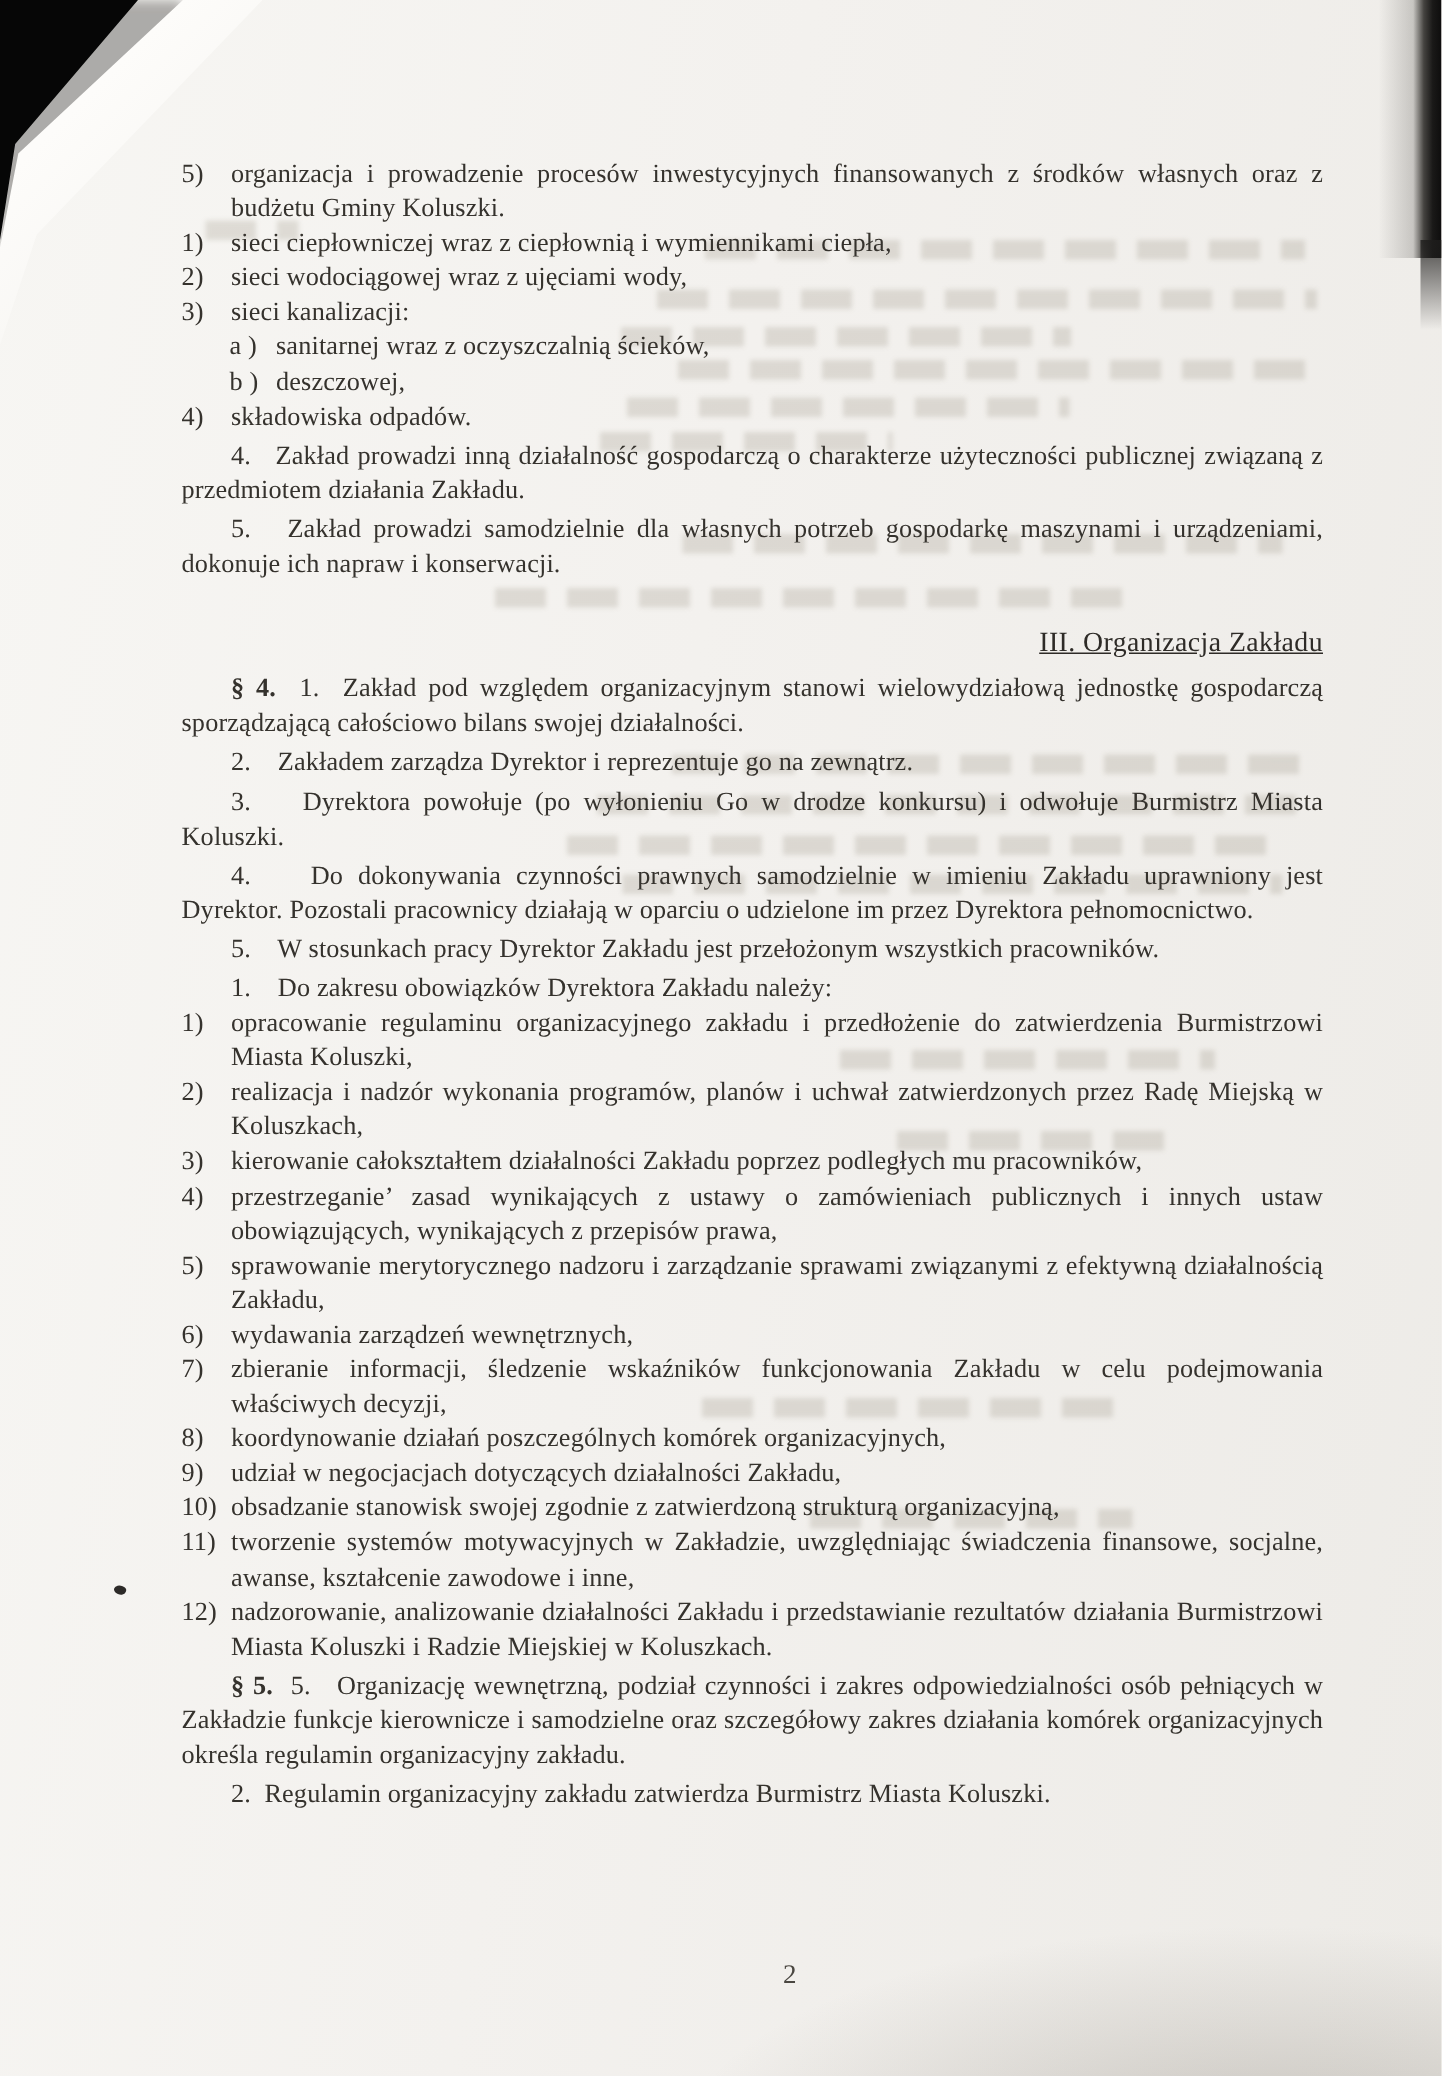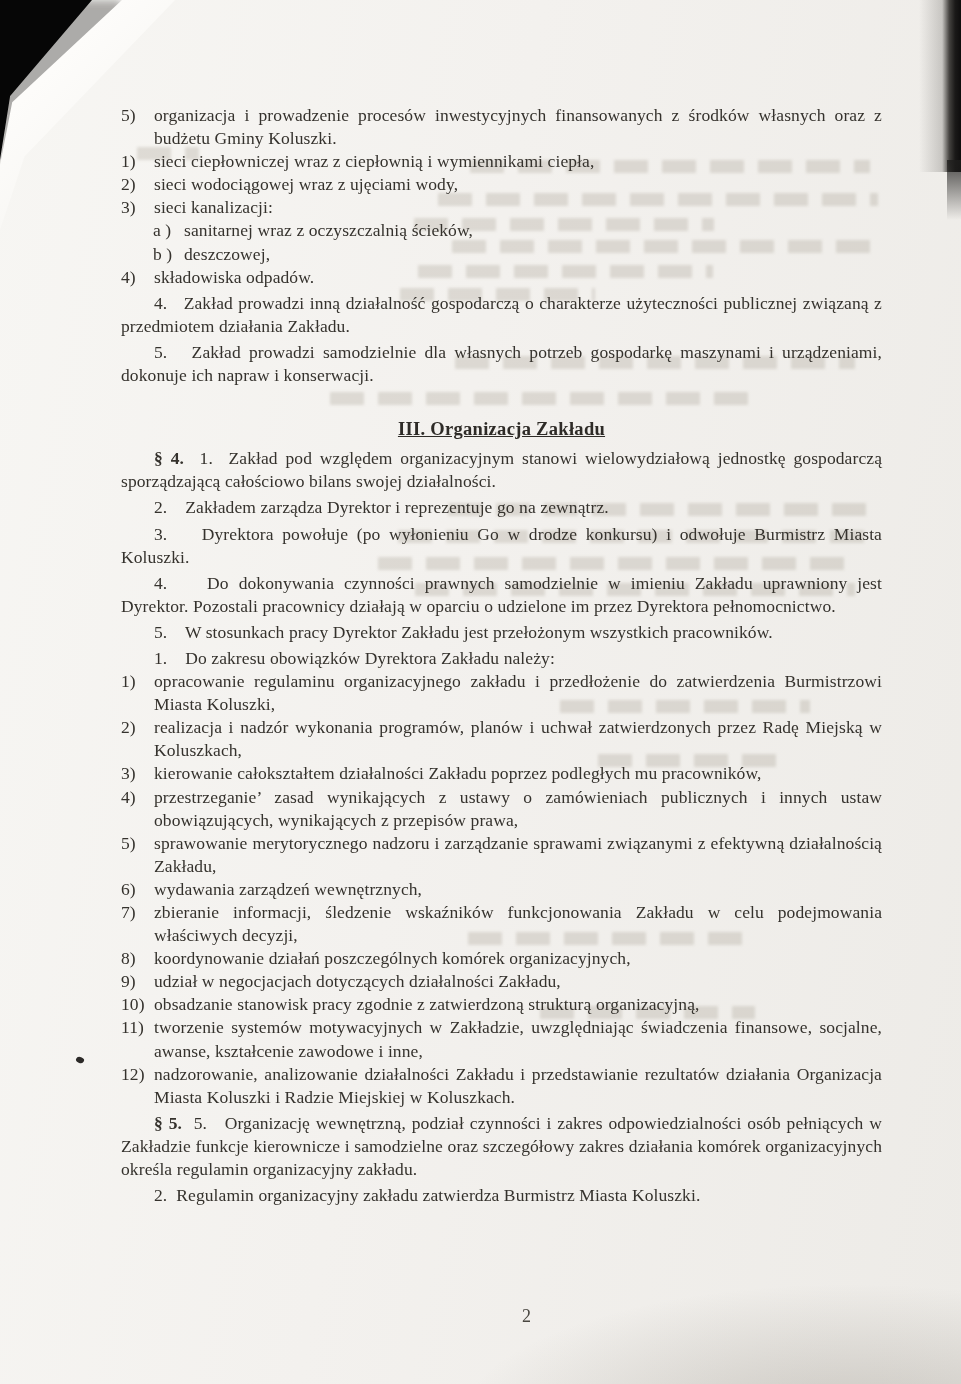--- a/index.html
+++ b/index.html
@@ -58,21 +58,21 @@
     text-align:justify; letter-spacing:.1px;
   }
   .block { position:relative; }
   .block.item { padding-left:33px; }
   .block.item > .marker { position:absolute; left:0; top:0; }
   .block.subitem { padding-left:63px; }
   .block.subitem > .marker { position:absolute; left:32px; top:0; }
   .block.para { text-indent:33px; white-space:pre-wrap; margin-top:3px; }
   .block.para b { font-weight:700; }
   .block.heading {
-    font-weight:700; text-decoration:underline; text-align:center;
+    font-weight:400; text-decoration:underline; text-align:right;
     font-size:18.5px; letter-spacing:.3px; color:#2e2b27;
     margin-top:31px; margin-bottom:6px;
   }
   .page-number {
     position:absolute; left:0; width:961px; top:1306px; text-align:center;
     color:#4a4741; font-size:18px;
     font-family:"Liberation Serif", "DejaVu Serif", serif;
     padding-left:92px; box-sizing:border-box;
   }
 </style>
@@ -126,21 +126,21 @@
       <div class="block para">1.    Do zakresu obowiązków Dyrektora Zakładu należy:</div>
       <div class="block item"><span class="marker">1)</span><span>opracowanie regulaminu organizacyjnego zakładu i przedłożenie do zatwierdzenia Burmistrzowi Miasta Koluszki,</span></div>
       <div class="block item"><span class="marker">2)</span><span>realizacja i nadzór wykonania programów, planów i uchwał zatwierdzonych przez Radę Miejską w Koluszkach,</span></div>
       <div class="block item"><span class="marker">3)</span><span>kierowanie całokształtem działalności Zakładu poprzez podległych mu pracowników,</span></div>
       <div class="block item"><span class="marker">4)</span><span>przestrzeganie’ zasad wynikających z ustawy o zamówieniach publicznych i innych ustaw obowiązujących, wynikających z przepisów prawa,</span></div>
       <div class="block item"><span class="marker">5)</span><span>sprawowanie merytorycznego nadzoru i zarządzanie sprawami związanymi z efektywną działalnością Zakładu,</span></div>
       <div class="block item"><span class="marker">6)</span><span>wydawania zarządzeń wewnętrznych,</span></div>
       <div class="block item"><span class="marker">7)</span><span>zbieranie informacji, śledzenie wskaźników funkcjonowania Zakładu w celu podejmowania właściwych decyzji,</span></div>
       <div class="block item"><span class="marker">8)</span><span>koordynowanie działań poszczególnych komórek organizacyjnych,</span></div>
       <div class="block item"><span class="marker">9)</span><span>udział w negocjacjach dotyczących działalności Zakładu,</span></div>
-      <div class="block item"><span class="marker">10)</span><span>obsadzanie stanowisk pracy zgodnie z zatwierdzoną strukturą organizacyjną,</span></div>
+      <div class="block item"><span class="marker">10)</span><span>obsadzanie stanowisk swojej zgodnie z zatwierdzoną strukturą organizacyjną,</span></div>
       <div class="block item"><span class="marker">11)</span><span>tworzenie systemów motywacyjnych w Zakładzie, uwzględniając świadczenia finansowe, socjalne, awanse, kształcenie zawodowe i inne,</span></div>
-      <div class="block item"><span class="marker">12)</span><span>nadzorowanie, analizowanie działalności Zakładu i przedstawianie rezultatów działania Organizacja Miasta Koluszki i Radzie Miejskiej w Koluszkach.</span></div>
+      <div class="block item"><span class="marker">12)</span><span>nadzorowanie, analizowanie działalności Zakładu i przedstawianie rezultatów działania Burmistrzowi Miasta Koluszki i Radzie Miejskiej w Koluszkach.</span></div>
       <div class="block para"><b>§ 5.</b><span>  5.   Organizację wewnętrzną, podział czynności i zakres odpowiedzialności osób pełniących w Zakładzie funkcje kierownicze i samodzielne oraz szczegółowy zakres działania komórek organizacyjnych określa regulamin organizacyjny zakładu.</span></div>
       <div class="block para">2.  Regulamin organizacyjny zakładu zatwierdza Burmistrz Miasta Koluszki.</div>
     </main>
 
   <div class="page-number">2</div>
 </div>
 
 </body></html>

